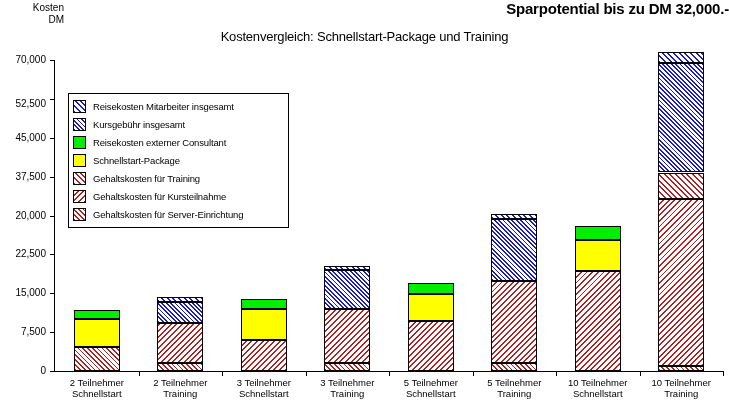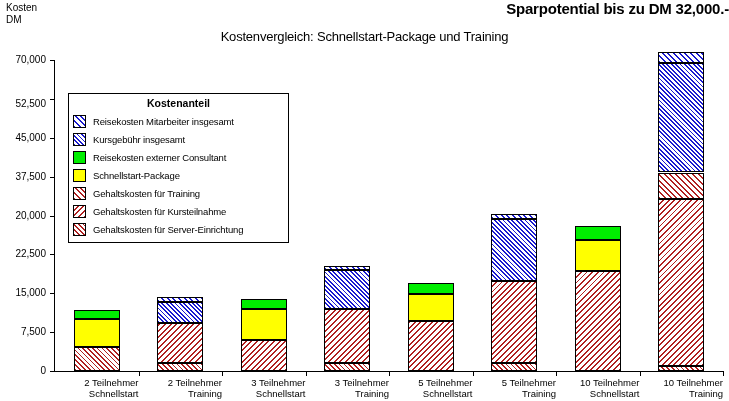--- a/index.html
+++ b/index.html
@@ -6,34 +6,34 @@
   body{width:729px;height:401px;position:relative;overflow:hidden;
        font-family:"Liberation Sans","DejaVu Sans",sans-serif;color:#000;}
 
   #chart-root{position:absolute;left:0;top:0;width:729px;height:401px;}
 
   .title{position:absolute;left:0;top:0;width:729px;text-align:right;
          font-size:15px;font-weight:bold;letter-spacing:-0.2px;}
   .subtitle{position:absolute;left:0;top:29px;width:729px;text-align:center;
             font-size:13px;font-weight:normal;letter-spacing:-0.2px;}
 
-  .axis-title{position:absolute;left:6px;top:2px;width:58px;text-align:left;
+  .axis-title{position:absolute;left:6px;top:2px;width:58px;text-align:right;
               font-size:10px;line-height:12px;}
 
   
   #plot{position:absolute;left:55px;top:60px;width:668px;height:311px;}
   #yaxis-line{position:absolute;left:54px;top:60px;width:1px;height:312px;background:#000;}
   #xaxis-line{position:absolute;left:54px;top:371px;width:669px;height:1px;background:#000;}
 
   .ytick-label{position:absolute;right:0;font-size:10px;text-align:right;width:46px;
                transform:translateY(-6px);}
   .ytick-mark{position:absolute;left:50px;width:5px;height:1px;background:#000;}
 
   .xtick-mark{position:absolute;top:371px;width:1px;height:5px;background:#000;}
-  .xlabel{position:absolute;top:377px;font-size:9.5px;line-height:11px;text-align:right;}
+  .xlabel{position:absolute;top:377px;font-size:9.5px;line-height:11px;text-align:center;}
 
   
   .bar{position:absolute;bottom:0;box-sizing:border-box;}
   .seg{position:absolute;left:0;width:100%;box-sizing:border-box;
        border:1px solid #000;}
 
   
   .f-green{background:#00ee00;}
   .f-yellow{background:#ffff00;}
   .f-bluediag{background-color:#ffffff;
@@ -180,21 +180,20 @@
       <div class="bar" style="left: 603.25px; width: 46px; height: 319.293px;">
         <div class="seg f-redcross" style="bottom: 0px; height: 5.18333px;"></div>
         <div class="seg f-reddiagf" style="bottom: 5.18333px; height: 166.903px;"></div>
         <div class="seg f-reddiagb" style="bottom: 172.087px; height: 26.435px;"></div>
         <div class="seg f-bluecross" style="bottom: 198.522px; height: 109.368px;"></div>
         <div class="seg f-bluediag" style="bottom: 307.89px; height: 11.4033px;"></div>
       </div>
     </div>
 
   <div id="legend">
-    <div id="legend-title">Kostenanteil</div>
     <div id="legend-rows">
         <div class="legend-row">
           <div class="legend-swatch f-bluediag"></div>
           <div class="legend-label">Reisekosten Mitarbeiter insgesamt</div>
         </div>
         <div class="legend-row">
           <div class="legend-swatch f-bluecross"></div>
           <div class="legend-label">Kursgebühr insgesamt</div>
         </div>
         <div class="legend-row">

